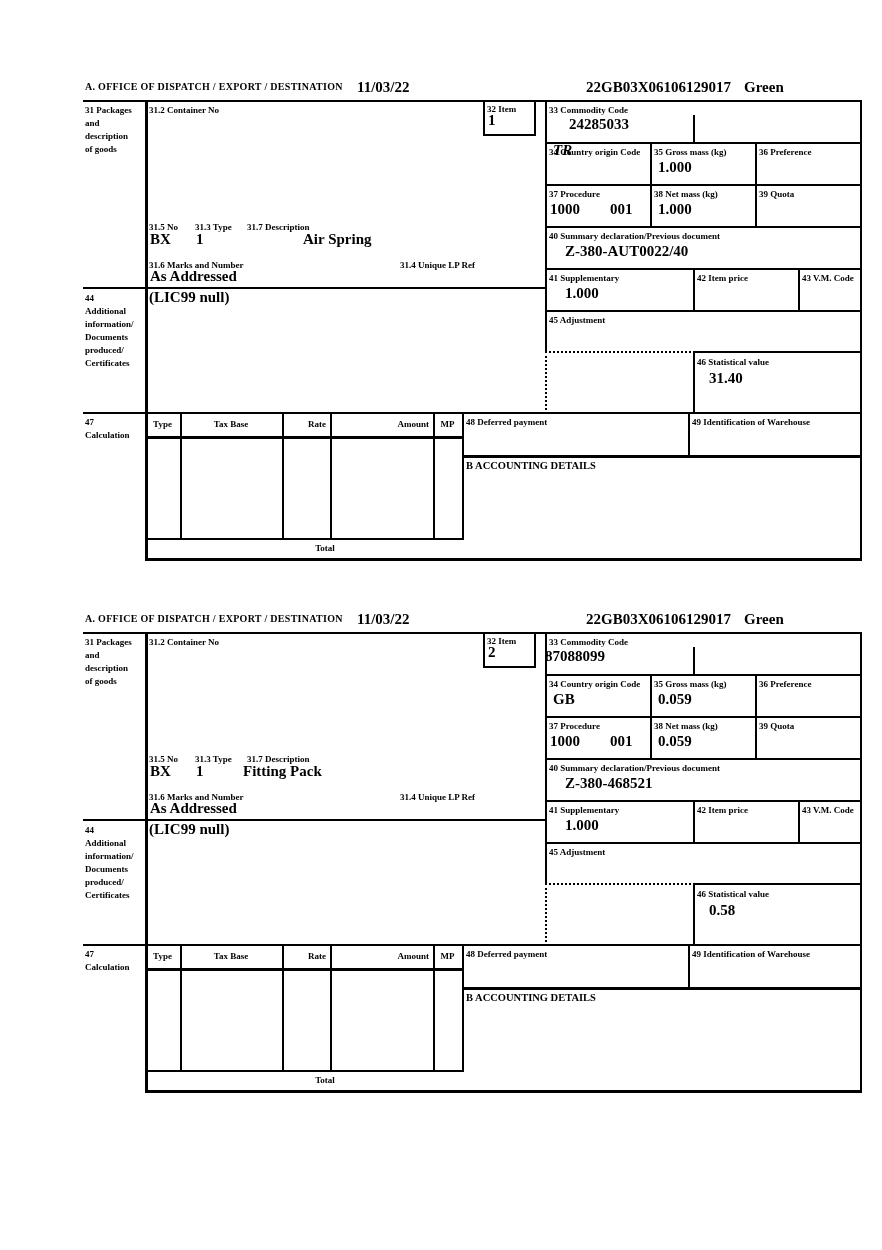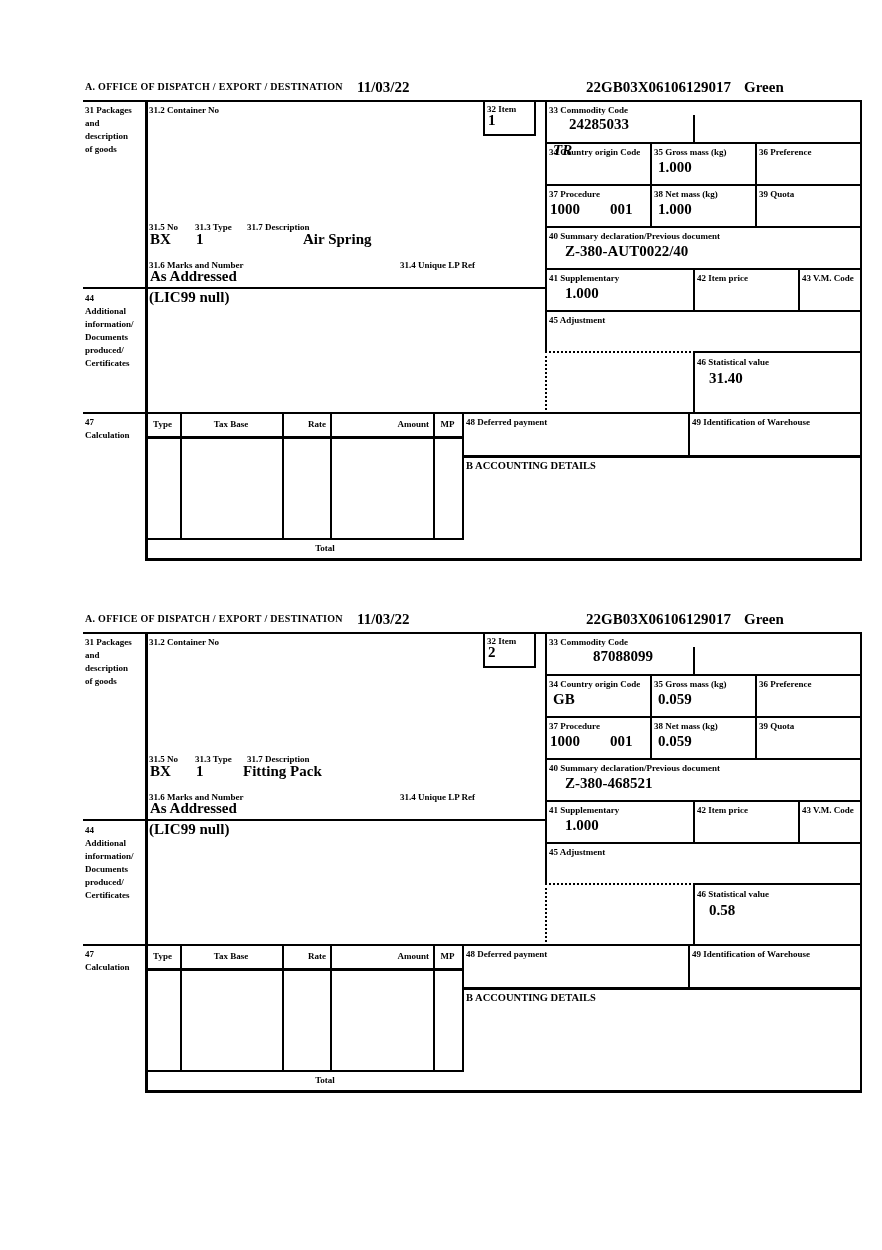--- a/index.html
+++ b/index.html
@@ -197,21 +197,21 @@
 produced/
 Certificates</div>
     <div class="t lbl" style="left:2px;top:338px;width:58px;">47
 Calculation</div>
 
     <div class="t lbl" style="left:66px;top:26px;">31.2 Container No</div>
     <div class="t lbl" style="left:404px;top:25px;">32 Item</div>
     <div class="t val" style="left:405px;top:34px;">2</div>
 
     <div class="t lbl" style="left:466px;top:26px;">33 Commodity Code</div>
-    <div class="t val" style="left:510px;top:38px;">87088099</div>
+    <div class="t val" style="left:462px;top:38px;">87088099</div>
 
     <div class="t lbl" style="left:466px;top:68px;">34 Country origin Code</div>
     <div class="t val" style="left:470px;top:81px;">GB</div>
     <div class="t lbl" style="left:571px;top:68px;">35 Gross mass (kg)</div>
     <div class="t val" style="left:575px;top:81px;">0.059</div>
     <div class="t lbl" style="left:676px;top:68px;">36 Preference</div>
 
     <div class="t lbl" style="left:466px;top:110px;">37 Procedure</div>
     <div class="t row" style="left:467px;top:123px;gap:30px;">
       <span class="val">1000</span>

